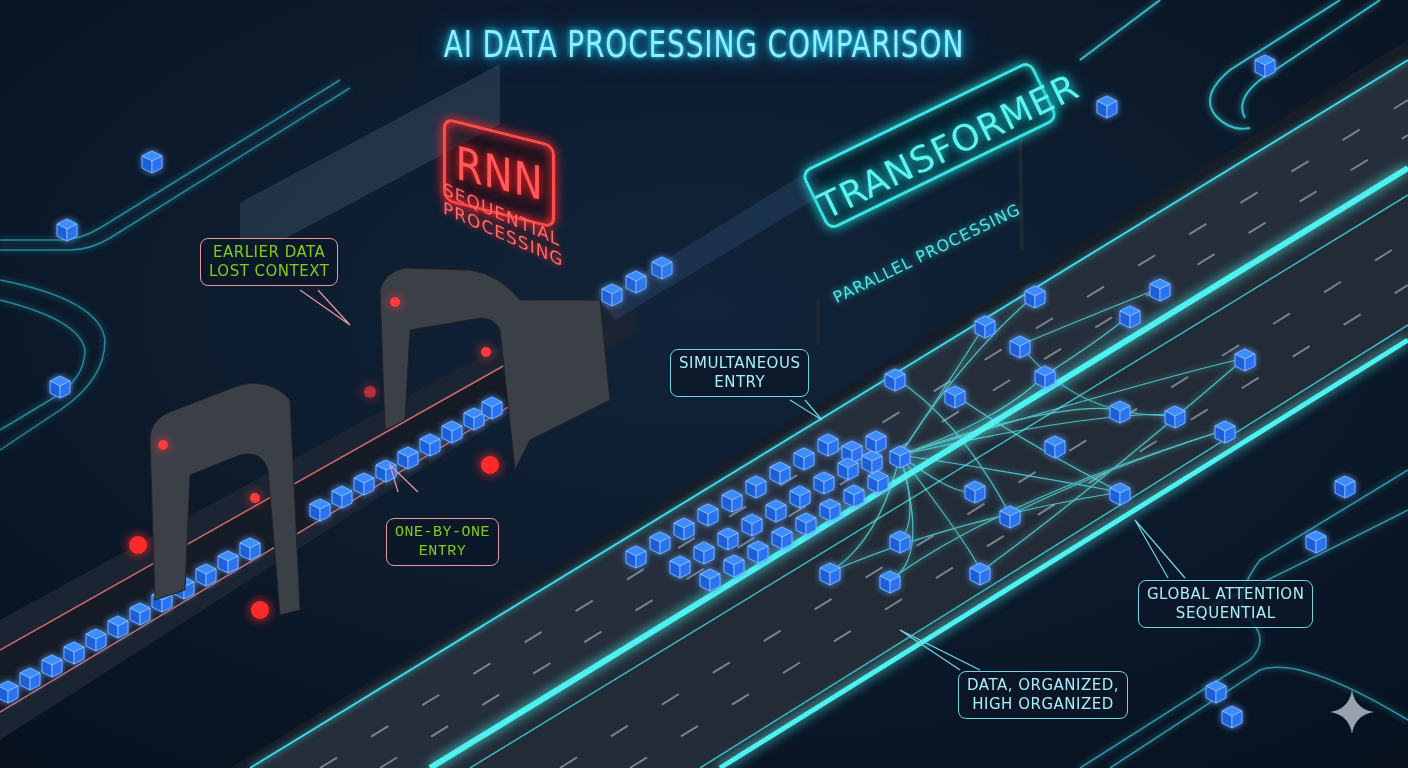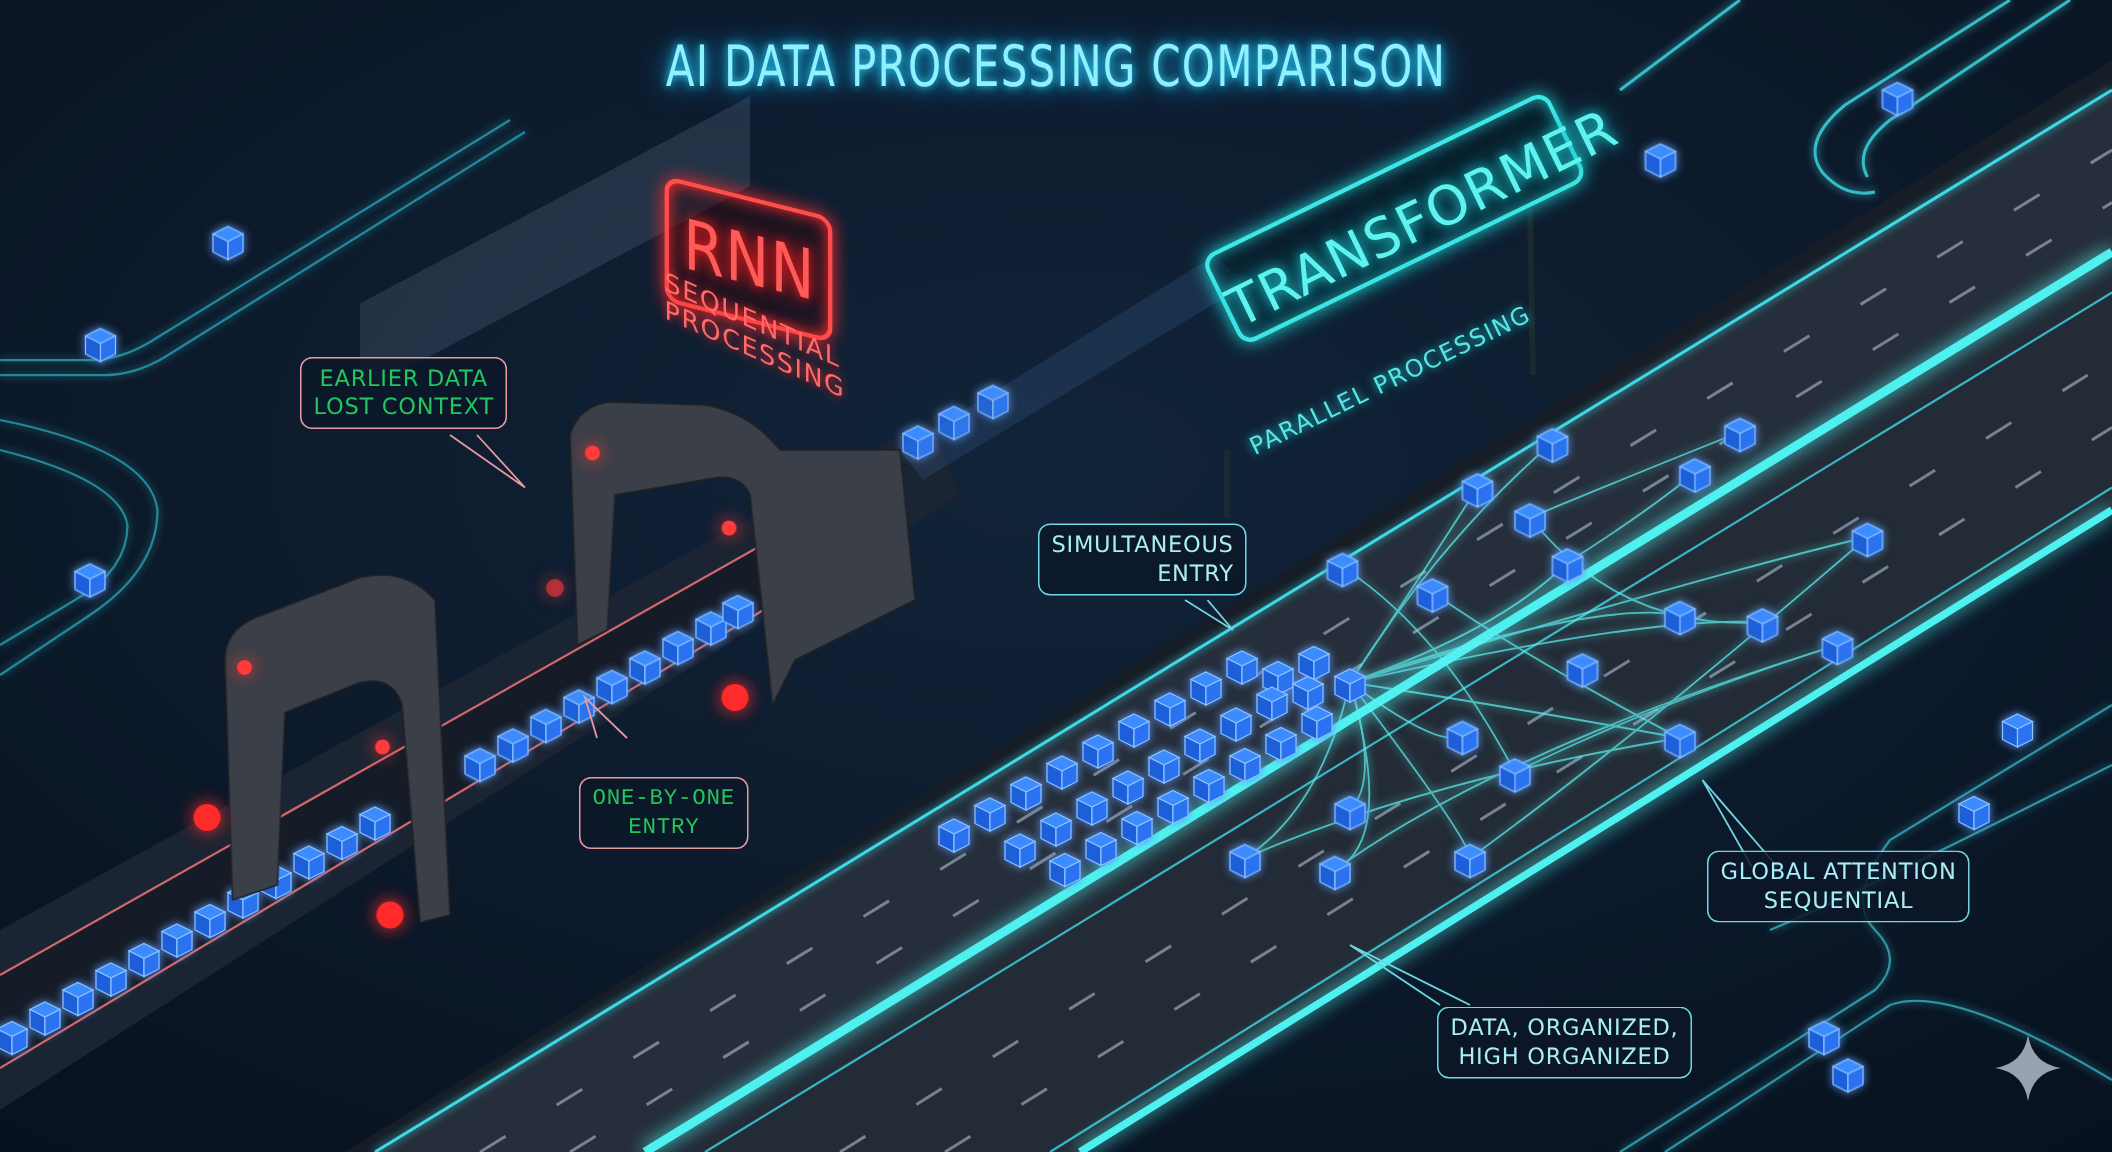--- a/index.html
+++ b/index.html
@@ -12,21 +12,21 @@
     font-family: "DejaVu Sans Condensed", "DejaVu Sans", sans-serif;
     text-shadow: 0 0 6px #2fd6ff, 0 0 16px #18a8e0, 0 0 28px #0b7db0;
     transform: scaleX(0.82);
   }
   .callout {
     position: absolute; border-radius: 8px; padding: 4px 8px; text-align: center;
     font-size: 15px; line-height: 19px; background: rgba(12,24,40,0.85);
     font-family: "DejaVu Sans", sans-serif; letter-spacing: 0.5px;
   }
   .callout span { display: block; }
-  .callout.red { border: 1.5px solid #e79aa0; color: #22c55e; }
+  .callout.red { border: 1.5px solid #e79aa0; color: #84cc16; }
   .callout.cyan { border: 1.5px solid #6fd6e4; color: #a9eef6; }
   .rnn-box {
     position: absolute; left: 443px; top: 131px; width: 106px; height: 78px;
     border: 3px solid #ff4d4d; border-radius: 10px;
     box-shadow: 0 0 12px #ff2a2a, inset 0 0 10px #ff2a2a;
     transform: skewY(14deg);
     background: rgba(40,10,14,0.4);
   }
   .rnn-label {
     position: absolute; left: 448px; top: 146px; width: 100px; text-align: center;
@@ -298,25 +298,25 @@
 <div class="tf-sub">PARALLEL PROCESSING</div>
 
 <div class="callout red" style="left:200px; top:238px;">
   <span>EARLIER DATA</span>
   <span>LOST CONTEXT</span>
 </div>
 <div class="callout red" style="left:386px; top:518px;font-family:Liberation Mono, monospace;">
   <span>ONE-BY-ONE</span>
   <span>ENTRY</span>
 </div>
-<div class="callout cyan" style="left:692px; top:349px;text-align:right;">
+<div class="callout cyan" style="left:670px; top:349px;">
   <span>SIMULTANEOUS</span>
   <span>ENTRY</span>
 </div>
-<div class="callout cyan" style="left:1138px; top:567px;">
+<div class="callout cyan" style="left:1138px; top:580px;">
   <span>GLOBAL ATTENTION</span>
   <span>SEQUENTIAL</span>
 </div>
 <div class="callout cyan" style="left:958px; top:671px;">
   <span>DATA, ORGANIZED,</span>
   <span>HIGH ORGANIZED</span>
 </div>
 
 <svg class="watermark" viewBox="0 0 48 48">
   <path d="M24,2 Q27,21 46,24 Q27,27 24,46 Q21,27 2,24 Q21,21 24,2 Z" fill="#a9b3bf" opacity="0.9"></path>

